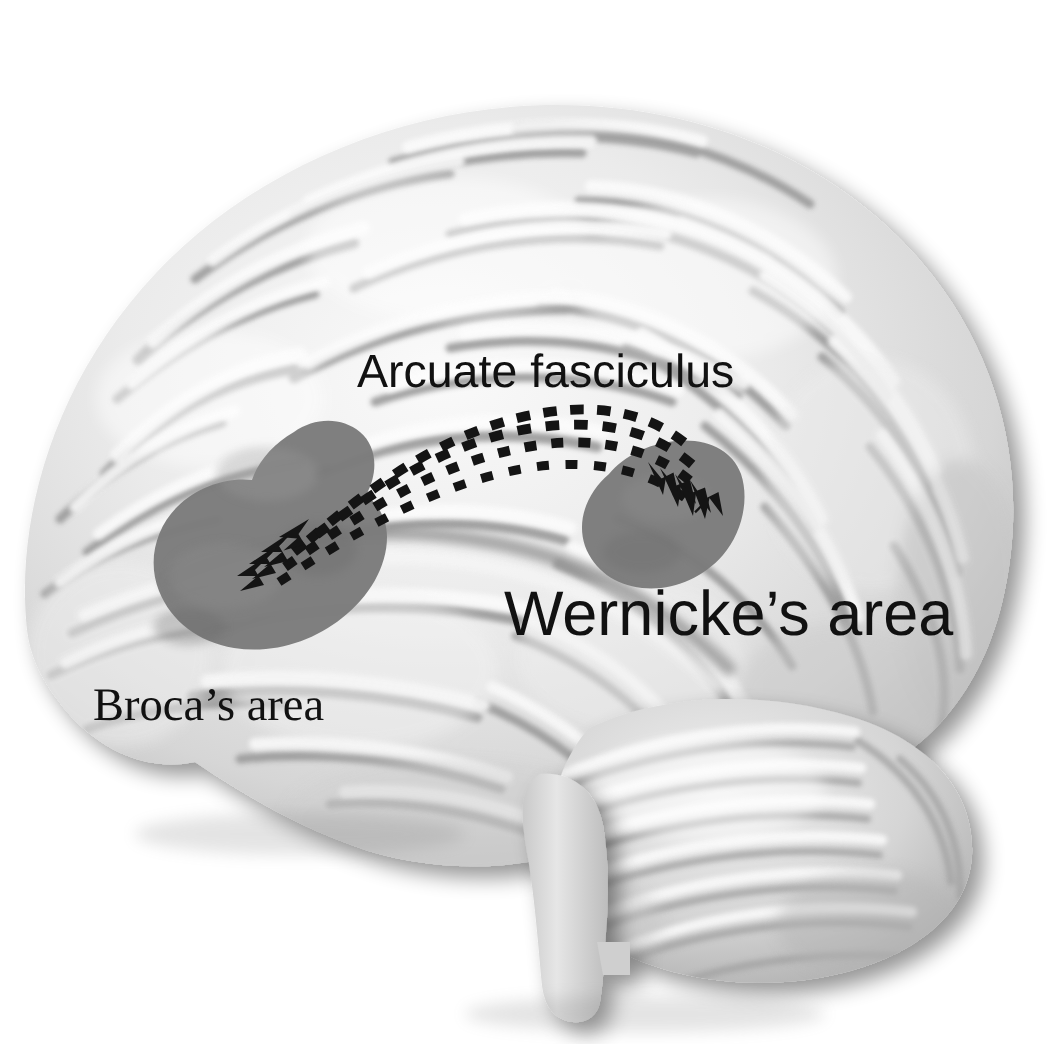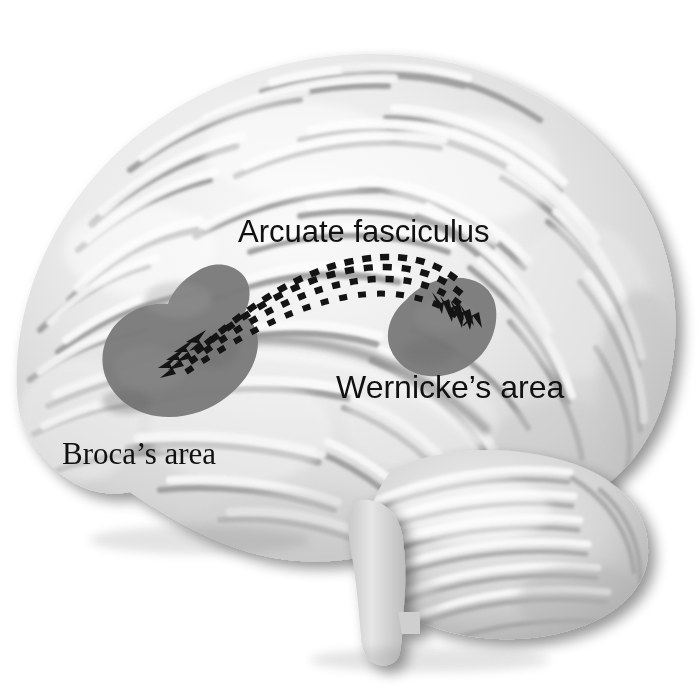--- a/index.html
+++ b/index.html
@@ -1,23 +1,23 @@
 <!DOCTYPE html>
 <html><head>
 <meta charset="utf-8">
 <title>Brain Language Areas Diagram</title>
 <style>
   html,body{margin:0;padding:0;background:#ffffff;}
   body{width:700px;height:696px;overflow:hidden;
        font-family:"Liberation Sans","DejaVu Sans",sans-serif;}
-  #stage{position:relative;width:700px;height:628px;background:#ffffff;}
+  #stage{position:relative;width:700px;height:628px;background:#ffffff;margin-top:16px;}
   #stage svg{position:absolute;left:0;top:0;}
   .lbl{position:absolute;color:#111111;white-space:nowrap;letter-spacing:0px;}
   #lbl-arcuate{left:238px;top:214px;font-size:31px;}
-  #lbl-wernicke{left:336px;top:369px;font-size:32px;}
+  #lbl-wernicke{left:336px;top:369px;font-size:42px;}
   #lbl-broca{left:62px;top:436px;font-size:31px;font-family:Liberation Serif, serif;}
 </style>
 </head>
 <body>
 
 <div id="stage">
 
   <svg width="700" height="696" viewBox="0 0 700 696" xmlns="http://www.w3.org/2000/svg">
     <defs>
       <radialGradient id="gBrain" cx="42%" cy="35%" r="72%">

